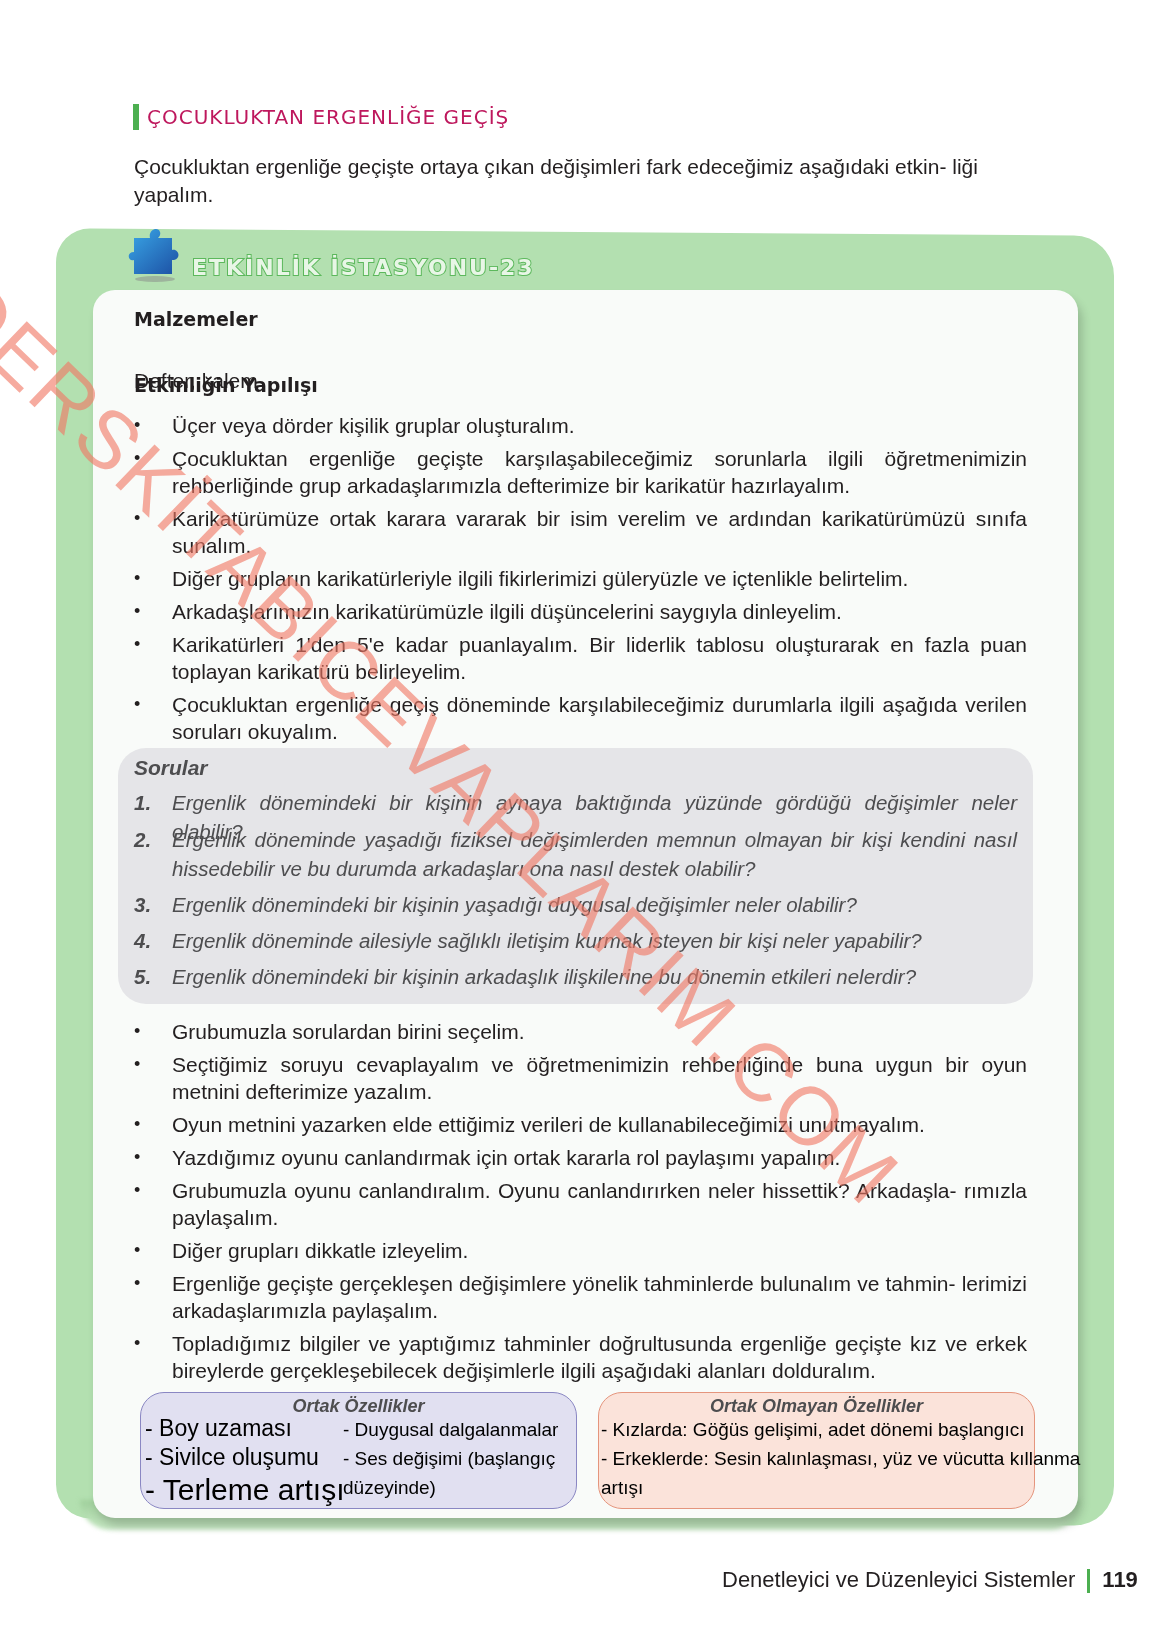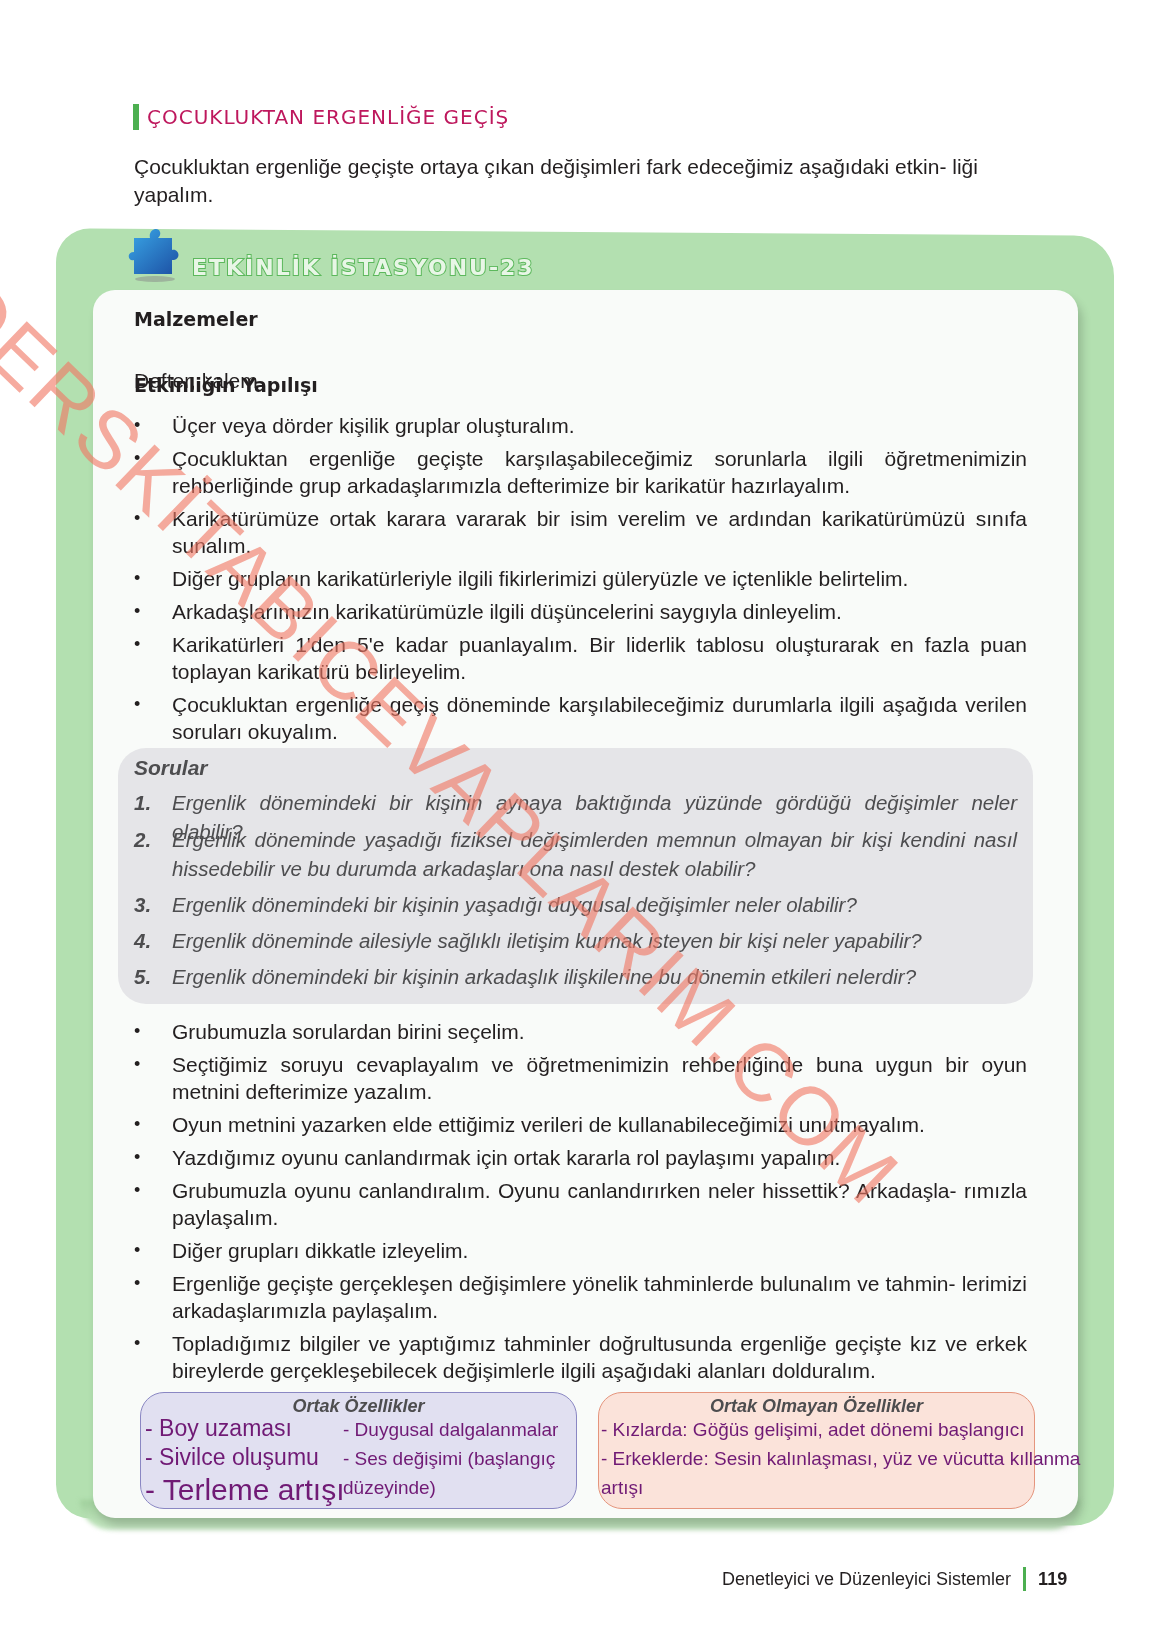--- a/index.html
+++ b/index.html
@@ -21,22 +21,22 @@
   .bullet .dot{width:38px;flex:none;font-size:18px;}
   .bullet .t{flex:1;text-align:justify;}
   .sorular{left:118px;top:748px;width:915px;height:256px;background:#e5e5e8;border-radius:28px;}
   .sorular .head{position:absolute;left:16px;top:8px;font-style:italic;font-weight:bold;font-size:21px;color:#4d4d4f;}
   .sorular .q{position:absolute;left:16px;width:883px;display:flex;font-style:italic;font-size:20.5px;line-height:29px;color:#4d4d4f;}
   .sorular .q .n{width:38px;flex:none;font-weight:bold;}
   .sorular .q .t{flex:1;text-align:justify;}
   .box-common{left:140px;top:1392px;width:435px;height:115px;background:#e1e0f1;border:1.5px solid #8a87c3;border-radius:24px;}
   .box-diff{left:598px;top:1392px;width:435px;height:115px;background:#fbe3da;border:1.5px solid #e5957d;border-radius:24px;}
   .box-head{position:absolute;top:3px;left:0;right:0;text-align:center;font-style:italic;font-weight:bold;font-size:18px;color:#4d4d4f;}
-  .red{color:#701a75;position:absolute;white-space:nowrap;}
-  .footer{left:722px;top:1567px;display:flex;align-items:center;font-size:18px;color:#231f20;}
+  .red{color:#000000;position:absolute;white-space:nowrap;}
+  .footer{left:722px;top:1567px;display:flex;align-items:flex-end;font-size:22px;color:#231f20;}
   .footer .sep{width:3px;height:24px;background:#4caf50;margin:0 12px;}
   .footer .pg{font-weight:bold;}
   .watermark{left:-10px;top:260px;transform-origin:0 0;transform:rotate(44deg);font-size:82px;letter-spacing:3px;color:rgba(240,120,100,0.62);font-family:"Liberation Sans",sans-serif;white-space:nowrap;pointer-events:none;}
 </style>
 </head>
 <body>
 
 <div class="abs section-title">
   <div class="bar"></div>
   <div class="txt">ÇOCUKLUKTAN ERGENLİĞE GEÇİŞ</div>

